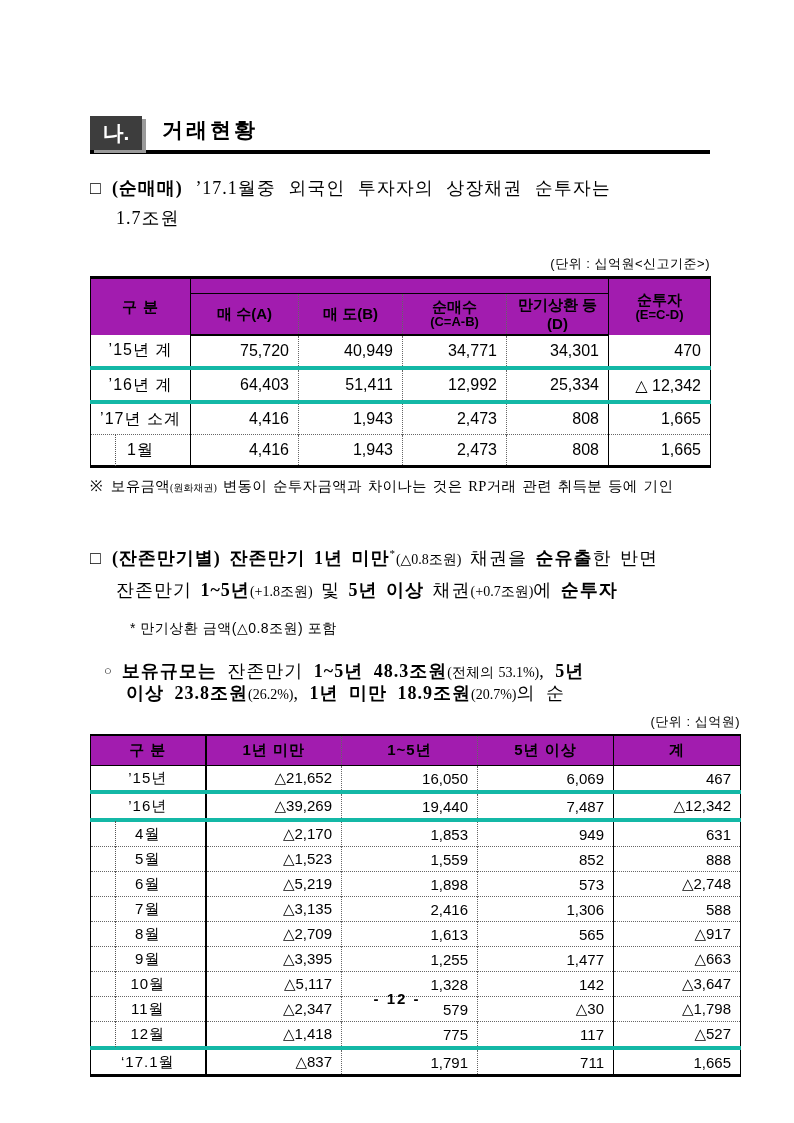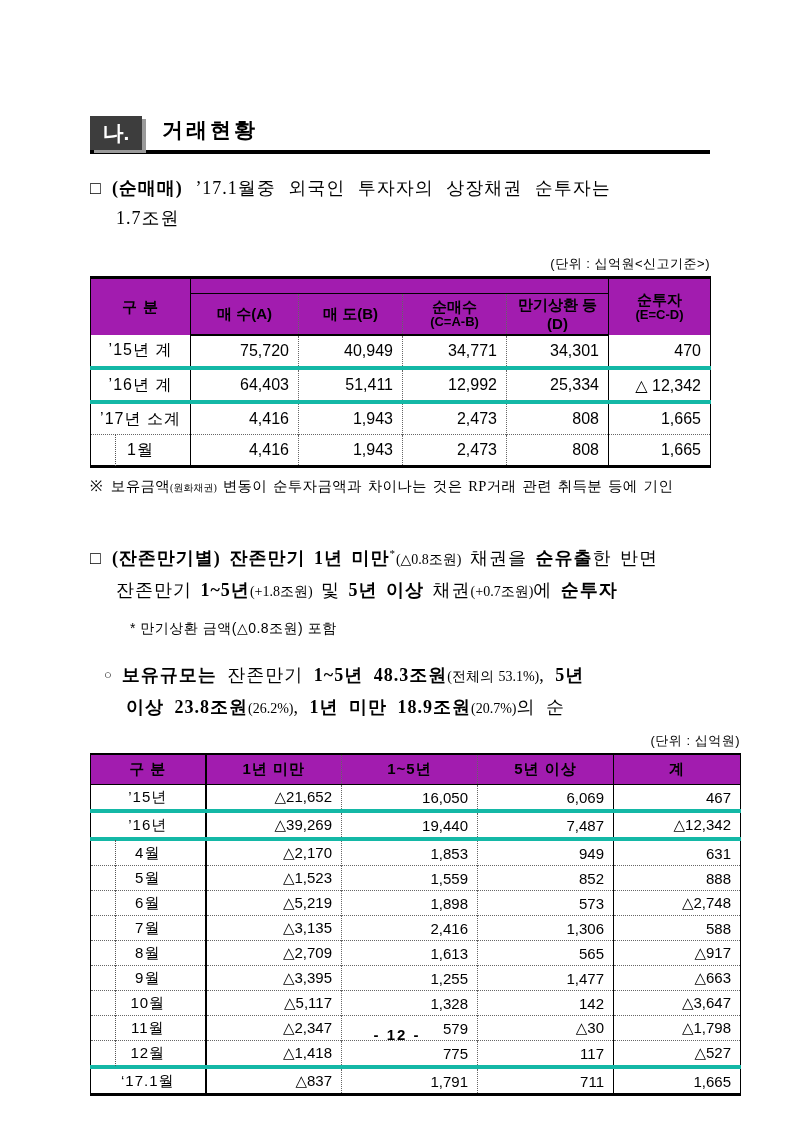--- a/index.html
+++ b/index.html
@@ -38,21 +38,21 @@
   .pline .marker{margin-right:10px;}
   .pline2{padding-left:26px;}
   .b{font-weight:bold;}
   .sm{font-size:14px;letter-spacing:0;word-spacing:1px;}
   .sup{vertical-align:super;font-size:11px;}
 
   .footnote{
     margin:13px 0 0 40px;font-size:14px;letter-spacing:0.5px;
     font-family:"Liberation Sans","DejaVu Sans",sans-serif;
   }
-  .bullet{margin:22px 0 8px 14px;width:610px;font-size:18px;line-height:30px;letter-spacing:1px;word-spacing:5px;}
+  .bullet{margin:22px 0 8px 14px;width:610px;font-size:18px;line-height:21px;letter-spacing:1px;word-spacing:5px;}
   .bullet .marker{font-size:13px;margin-right:9px;vertical-align:2px;}
   .bullet .pline2{padding-left:22px;}
 
   .unit{
     font-size:13px;text-align:right;
     font-family:"Liberation Sans","DejaVu Sans",sans-serif;
     margin-top:22px;margin-bottom:3px;letter-spacing:0.5px;
   }
   .unit1{width:620px;}
   .unit2{width:650px;margin-top:6px;}
@@ -91,21 +91,21 @@
   tr.indent td.c-label::before{
     content:"";position:absolute;left:24px;top:-1px;bottom:-1px;
     border-left:1px dotted #555;
   }
 
   
   .note{width:620px;margin-top:7px;font-size:14.5px;letter-spacing:0.3px;word-spacing:2px;}
   .note .marker{margin-right:8px;font-size:15px;}
   .note .sm{font-size:10px;}
   .page-footer{
-    position:absolute;left:0;width:794px;top:1026px;text-align:center;
+    position:absolute;left:0;width:794px;top:990px;text-align:center;
     font-family:"Liberation Sans","DejaVu Sans",sans-serif;
     font-size:15px;font-weight:bold;letter-spacing:2px;
   }
 </style>
 </head>
 <body>
 
 <div class="page">
 
   <div class="title-bar">

